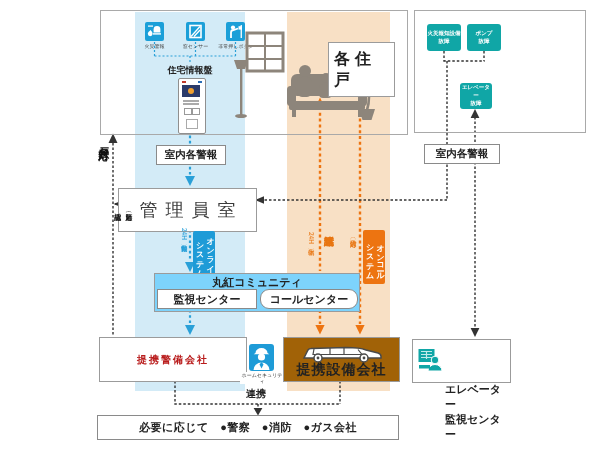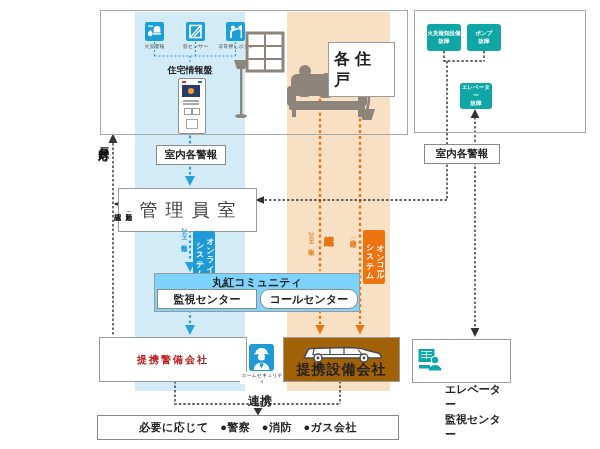--- a/index.html
+++ b/index.html
@@ -221,16 +221,16 @@
       <rect x="0.5" y="2" width="16" height="13" fill="#10a6a6"></rect>
       <path d="M3,4.5 H14 M3,7.5 H14 M3,10.5 H14 M8.5,4.5 V12" stroke="#bfeaea" stroke-width="1.2" fill="none"></path>
       <circle cx="17" cy="13" r="3.8" fill="#10a6a6" stroke="#fff" stroke-width="1"></circle>
       <path d="M10,24 a7,6.5 0 0 1 14,0 Z" fill="#10a6a6" stroke="#fff" stroke-width="1"></path>
       <rect x="1" y="18" width="11" height="3.5" fill="#10a6a6"></rect>
     </svg>
     <div style="position:absolute;left:32px;top:6px;font-size:11px;font-weight:bold;line-height:1.35;white-space:pre-line;color:#222;margin-top:36px;">エレベーター
 監視センター</div>
   </div>
 
-  <div class="abs" style="left:246px;top:387px;width:28px;text-align:center;font-size:12px;font-weight:bold;color:#222;margin-top:6px;">連携</div>
+  <div class="abs" style="left:246px;top:387px;width:28px;text-align:left;font-size:10px;font-weight:bold;color:#222;">連携</div>
   <div class="lblbox" style="left:97px;top:415px;width:300px;height:23px;font-size:11px;letter-spacing:0.5px;">必要に応じて　●警察　●消防　●ガス会社</div>
 
 </div>
 
 </body></html>

